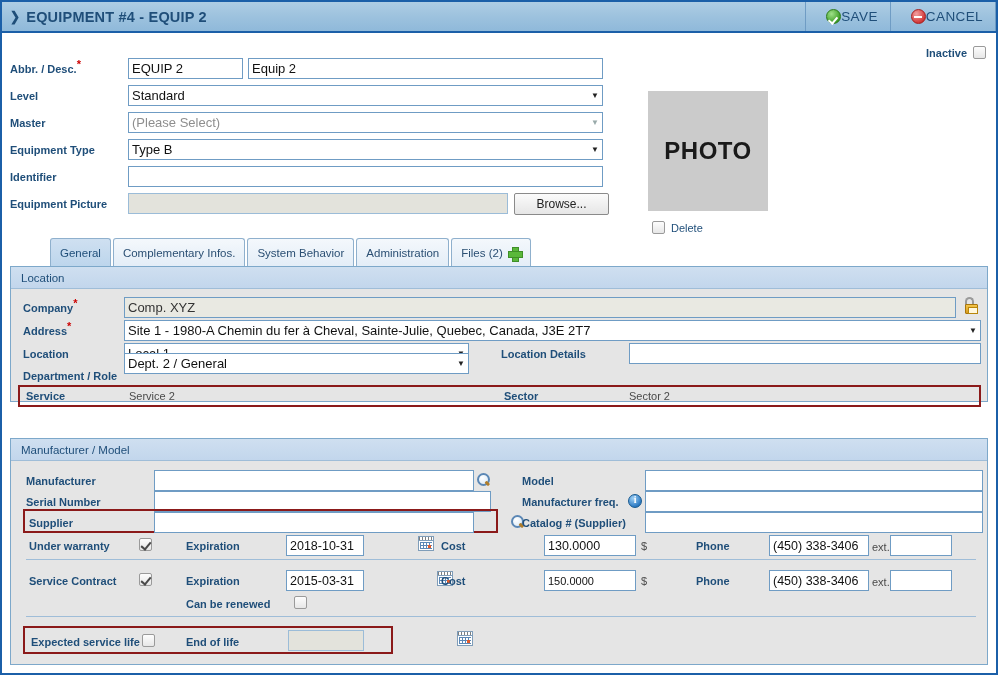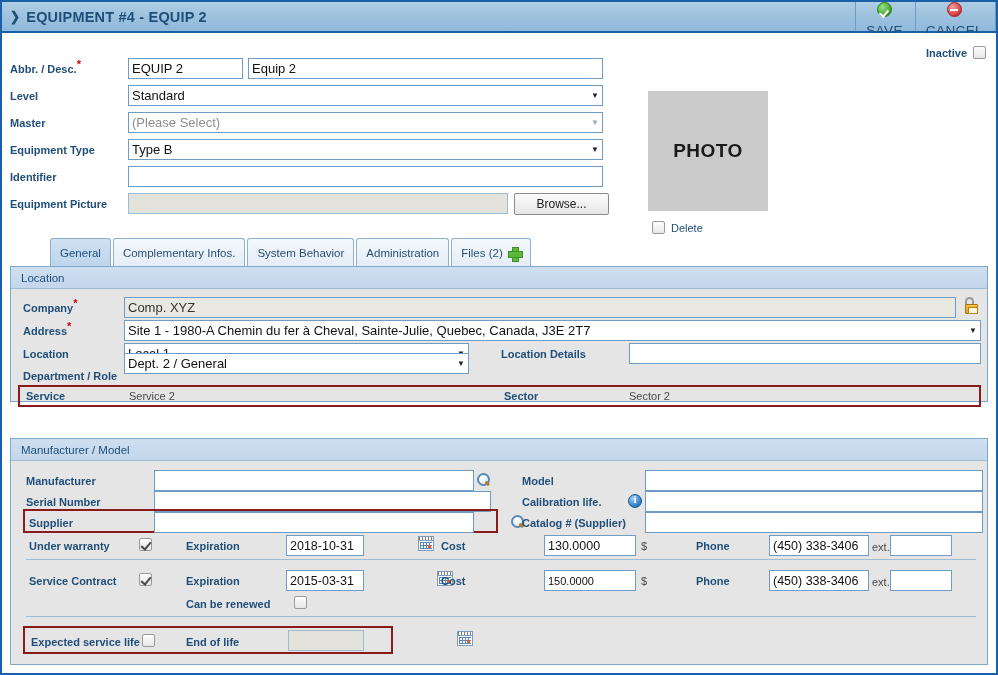--- a/index.html
+++ b/index.html
@@ -31,27 +31,26 @@
     font-size: 14.5px; font-weight: bold; letter-spacing: .2px;
     color: #1f4e79;
     flex: 1;
   }
   .title-arrow {
     display: inline-block; margin-right: 6px;
     font-size: 12px; color: #1f4e79; font-weight: bold;
     transform: scaleY(1.1);
   }
   .tb-btn {
-    display: flex; align-items: center; gap: 6px;
-    padding: 0 12px 0 10px;
+    display: flex; align-items: center; gap: 0;
+    padding: 0 12px 0 20px;
     border-left: 1px solid #6f9cc4;
     font-size: 13.5px; color: #1f4e79; font-weight: normal;
     cursor: pointer;
     letter-spacing: .4px;
-    flex-direction: column;
   }
   .tb-btn:last-child { border-right: 1px solid #6f9cc4; }
   .ico-circle {
     width: 15px; height: 15px; border-radius: 50%;
     display: inline-block; position: relative; flex: none;
   }
   .ico-save {
     background: radial-gradient(circle at 35% 30%, #9fe089, #3f9f28 70%, #2b7a18);
     border: 1px solid #2d7a18;
   }
@@ -134,21 +133,21 @@
     display: flex; align-items: center; justify-content: center;
     cursor: pointer;
   }
 
   
   .photo-box {
     position: absolute; left: 646px; top: 58px;
     width: 120px; height: 120px;
     background: #cbcbcb;
     display: flex; align-items: center; justify-content: center;
-    font-size: 19px; font-weight: bold; color: #1a1a1a;
+    font-size: 24px; font-weight: bold; color: #1a1a1a;
     letter-spacing: .5px;
   }
   .photo-del {
     position: absolute; left: 650px; top: 188px;
     display: flex; align-items: center; gap: 6px;
     font-size: 11px; color: #1f4e79;
   }
 
   
   .tabs {
@@ -416,21 +415,21 @@
         
         <div class="lbl abs" style="left:15px;top:14px">Manufacturer</div>
         <input class="inp abs" style="left: 143px; top: 9px; width: 320px;" value="">
         <span class="mag-ico abs" style="left:466px;top:11px"></span>
         <div class="lbl abs" style="left:511px;top:14px">Model</div>
         <input class="inp abs" style="left: 634px; top: 9px; width: 338px;" value="">
 
         
         <div class="lbl abs" style="left:15px;top:35px">Serial Number</div>
         <input class="inp abs" style="left: 143px; top: 30px; width: 337px;" value="">
-        <div class="lbl abs" style="left:511px;top:35px">Calibration life.</div>
+        <div class="lbl abs" style="left:511px;top:35px">Manufacturer freq.</div>
         <span class="info-ico abs" style="left:600px;top:32px"></span>
         <input class="inp abs" style="left: 634px; top: 30px; width: 338px;" value="">
 
         
         <div class="redbox" style="left:12px;top:48px;width:475px;height:24px"></div>
         <div class="lbl abs" style="left:18px;top:56px">Supplier</div>
         <input class="inp abs" style="left: 143px; top: 51px; width: 320px;" value="">
         <span class="mag-ico abs" style="left:466px;top:53px"></span>
         <div class="lbl abs" style="left:511px;top:56px">Catalog # (Supplier)</div>
         <input class="inp abs" style="left: 634px; top: 51px; width: 338px;" value="">

